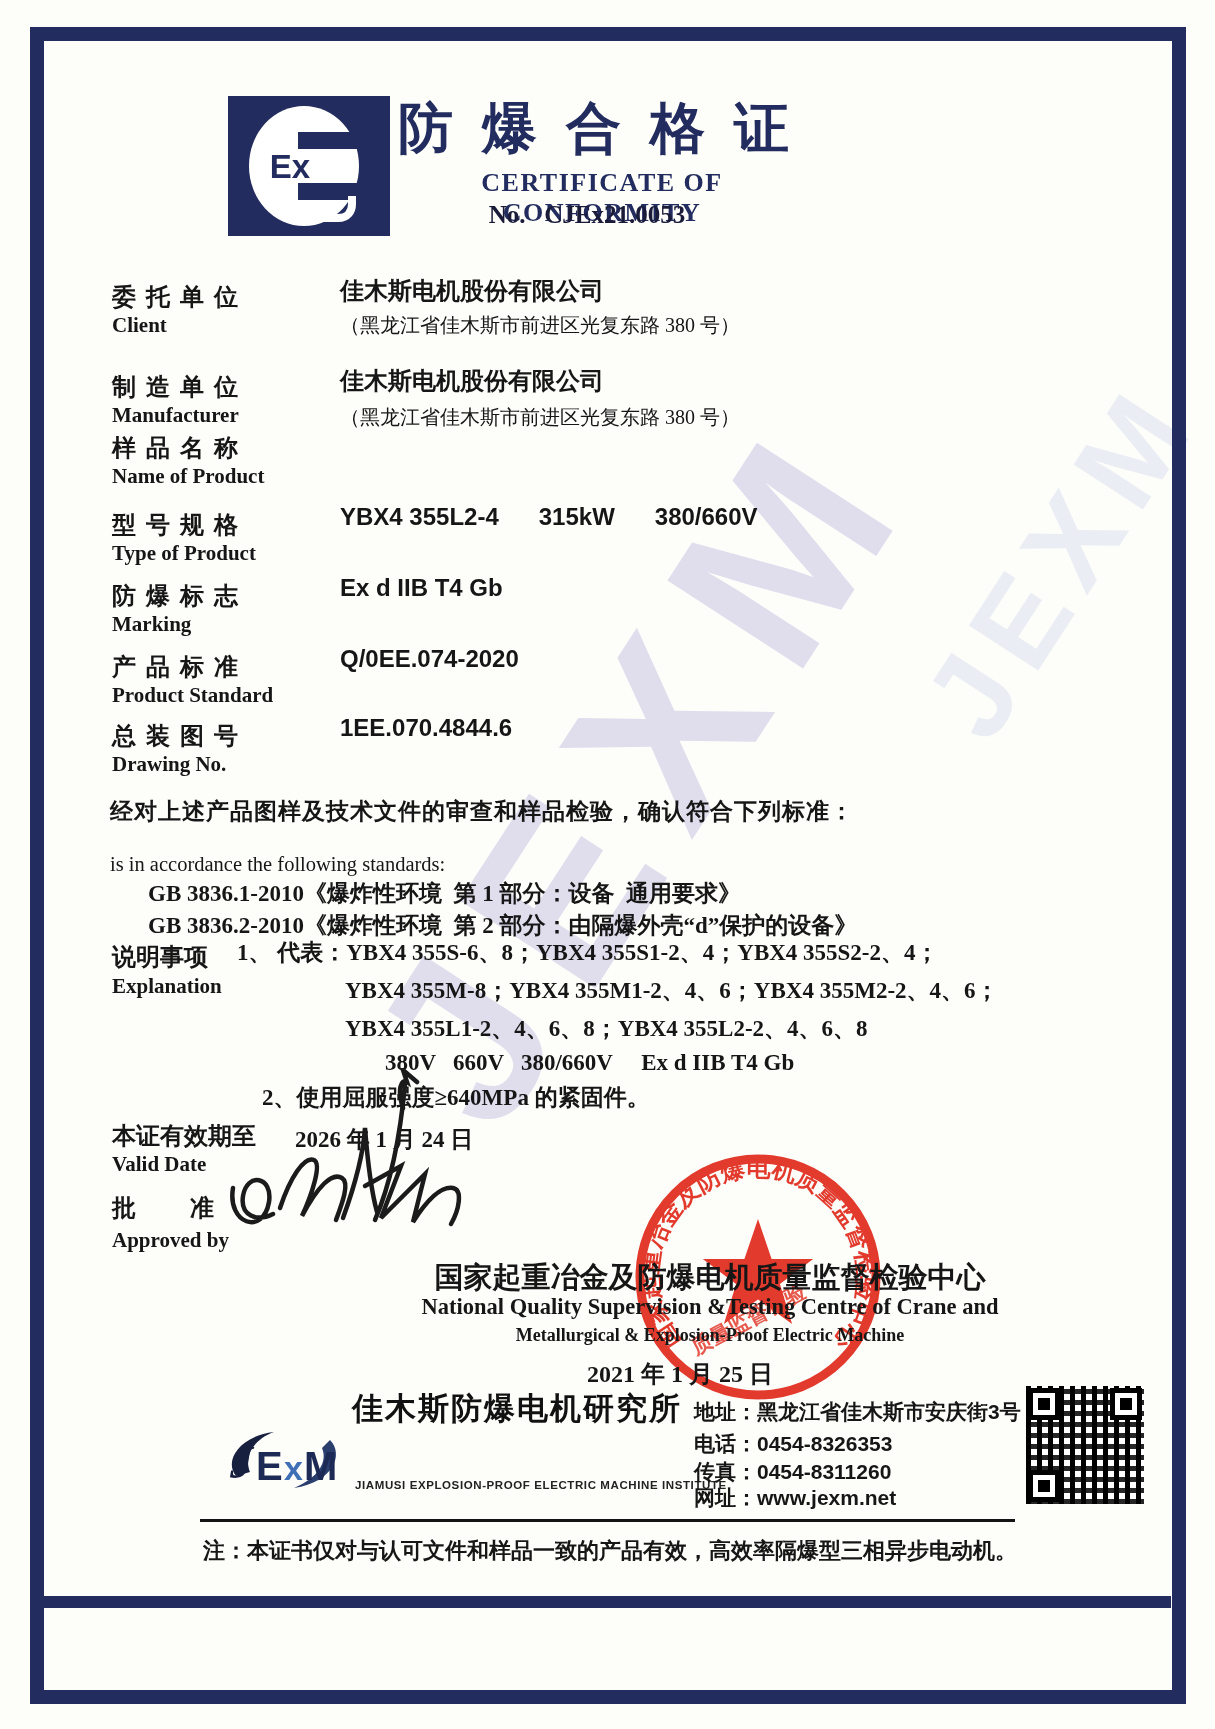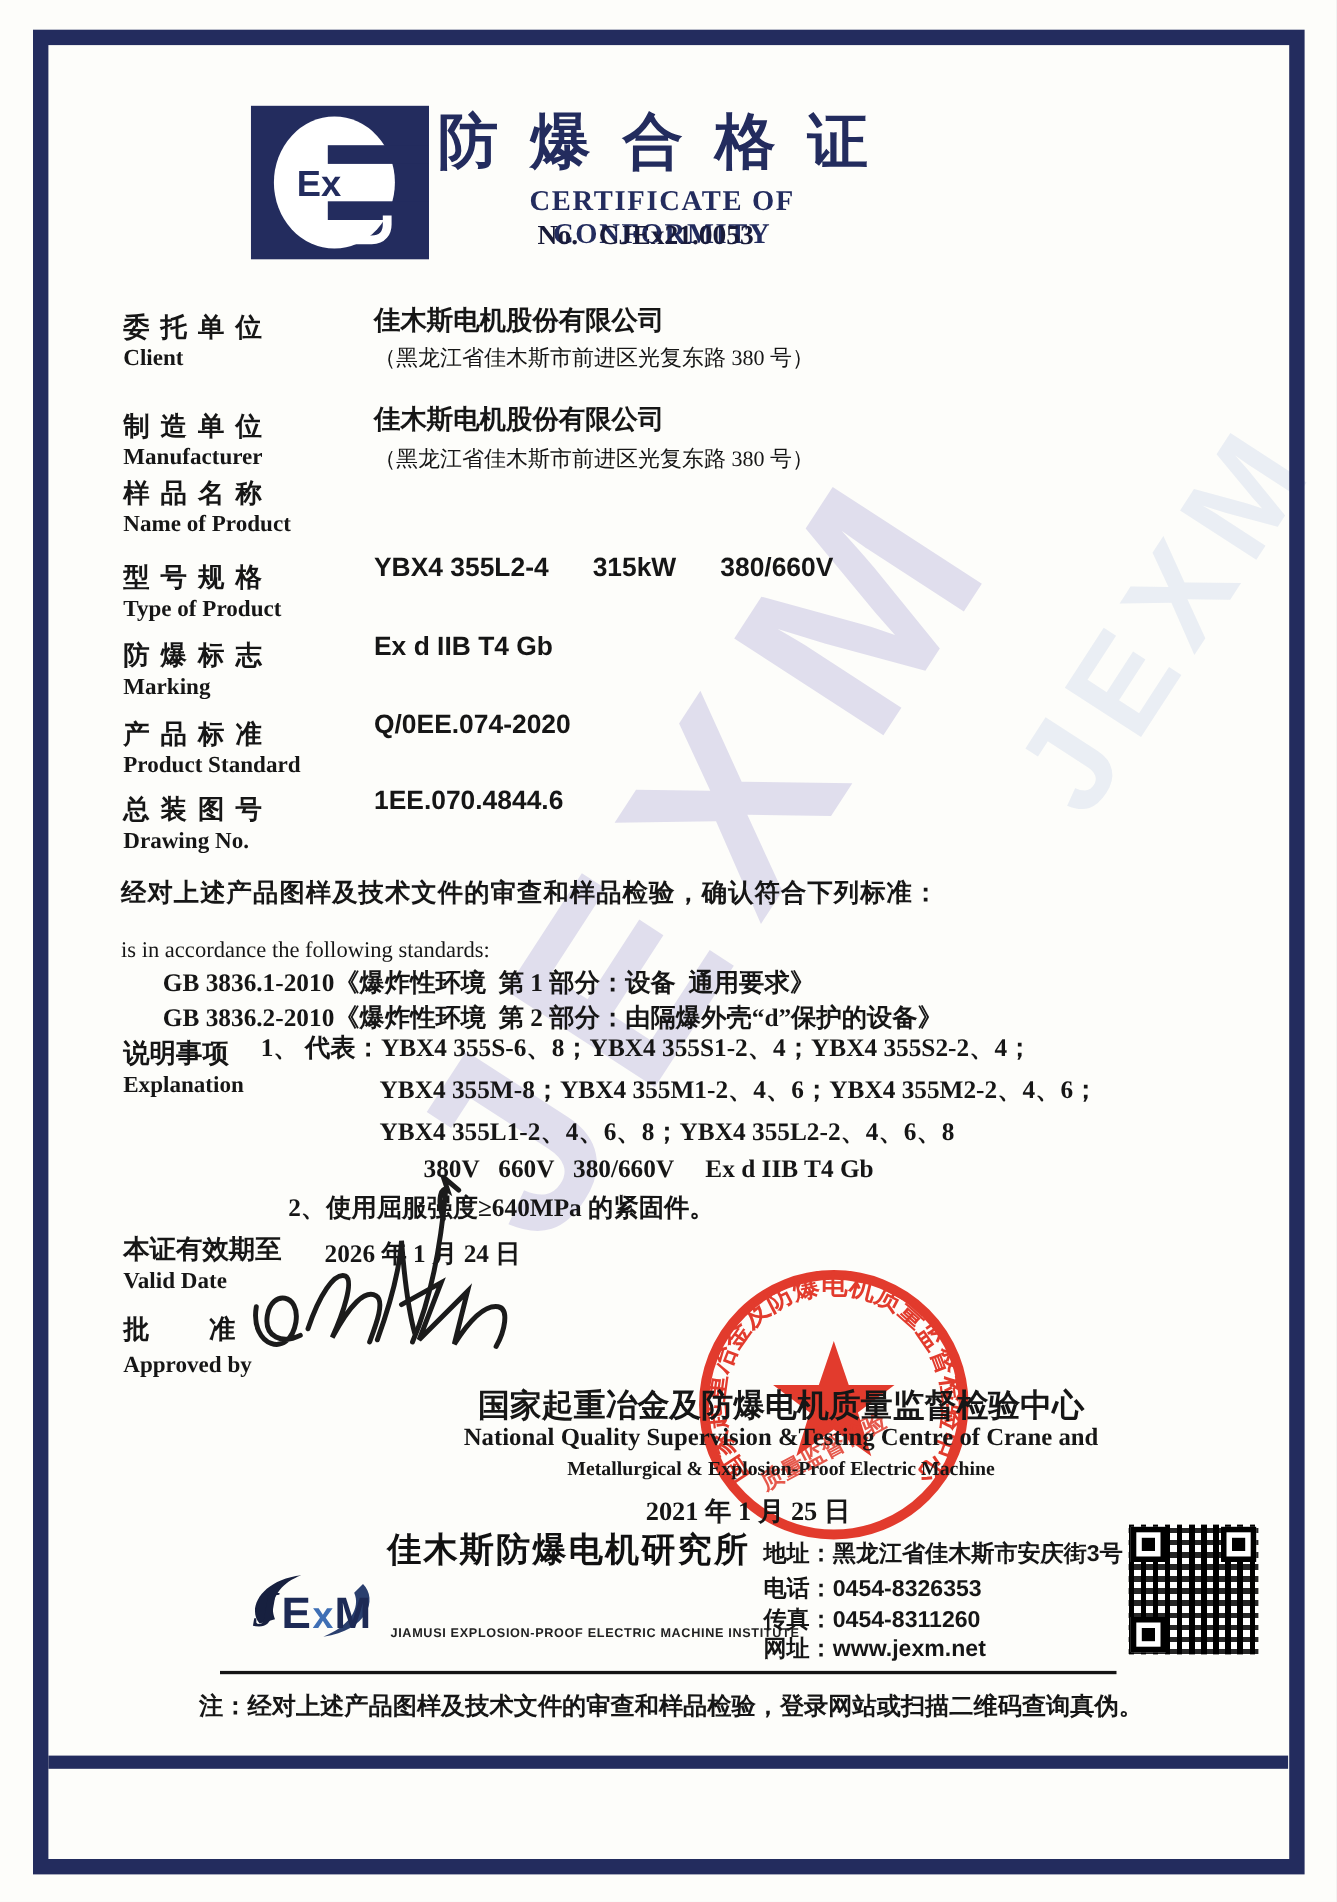--- a/index.html
+++ b/index.html
@@ -188,16 +188,16 @@
   <div class="abs contact" style="top:1458px">传真：0454-8311260</div>
   <div class="abs contact" style="top:1484px">网址：www.jexm.net</div>
 
   <div class="abs qr">
     <div class="finder f-tl"></div>
     <div class="finder f-tr"></div>
     <div class="finder f-bl"></div>
   </div>
 
   <div class="abs thin-rule"></div>
-  <div class="abs note">注：经对上述产品图样及技术文件的审查和样品检验，登录网站或扫描二维码查询真伪。</div>
+  <div class="abs note">注：本证书仅对与认可文件和样品一致的产品有效，高效率隔爆型三相异步电动机。</div>
   <div class="abs navy-rule"></div>
 
 </div>
 
 </body></html>

